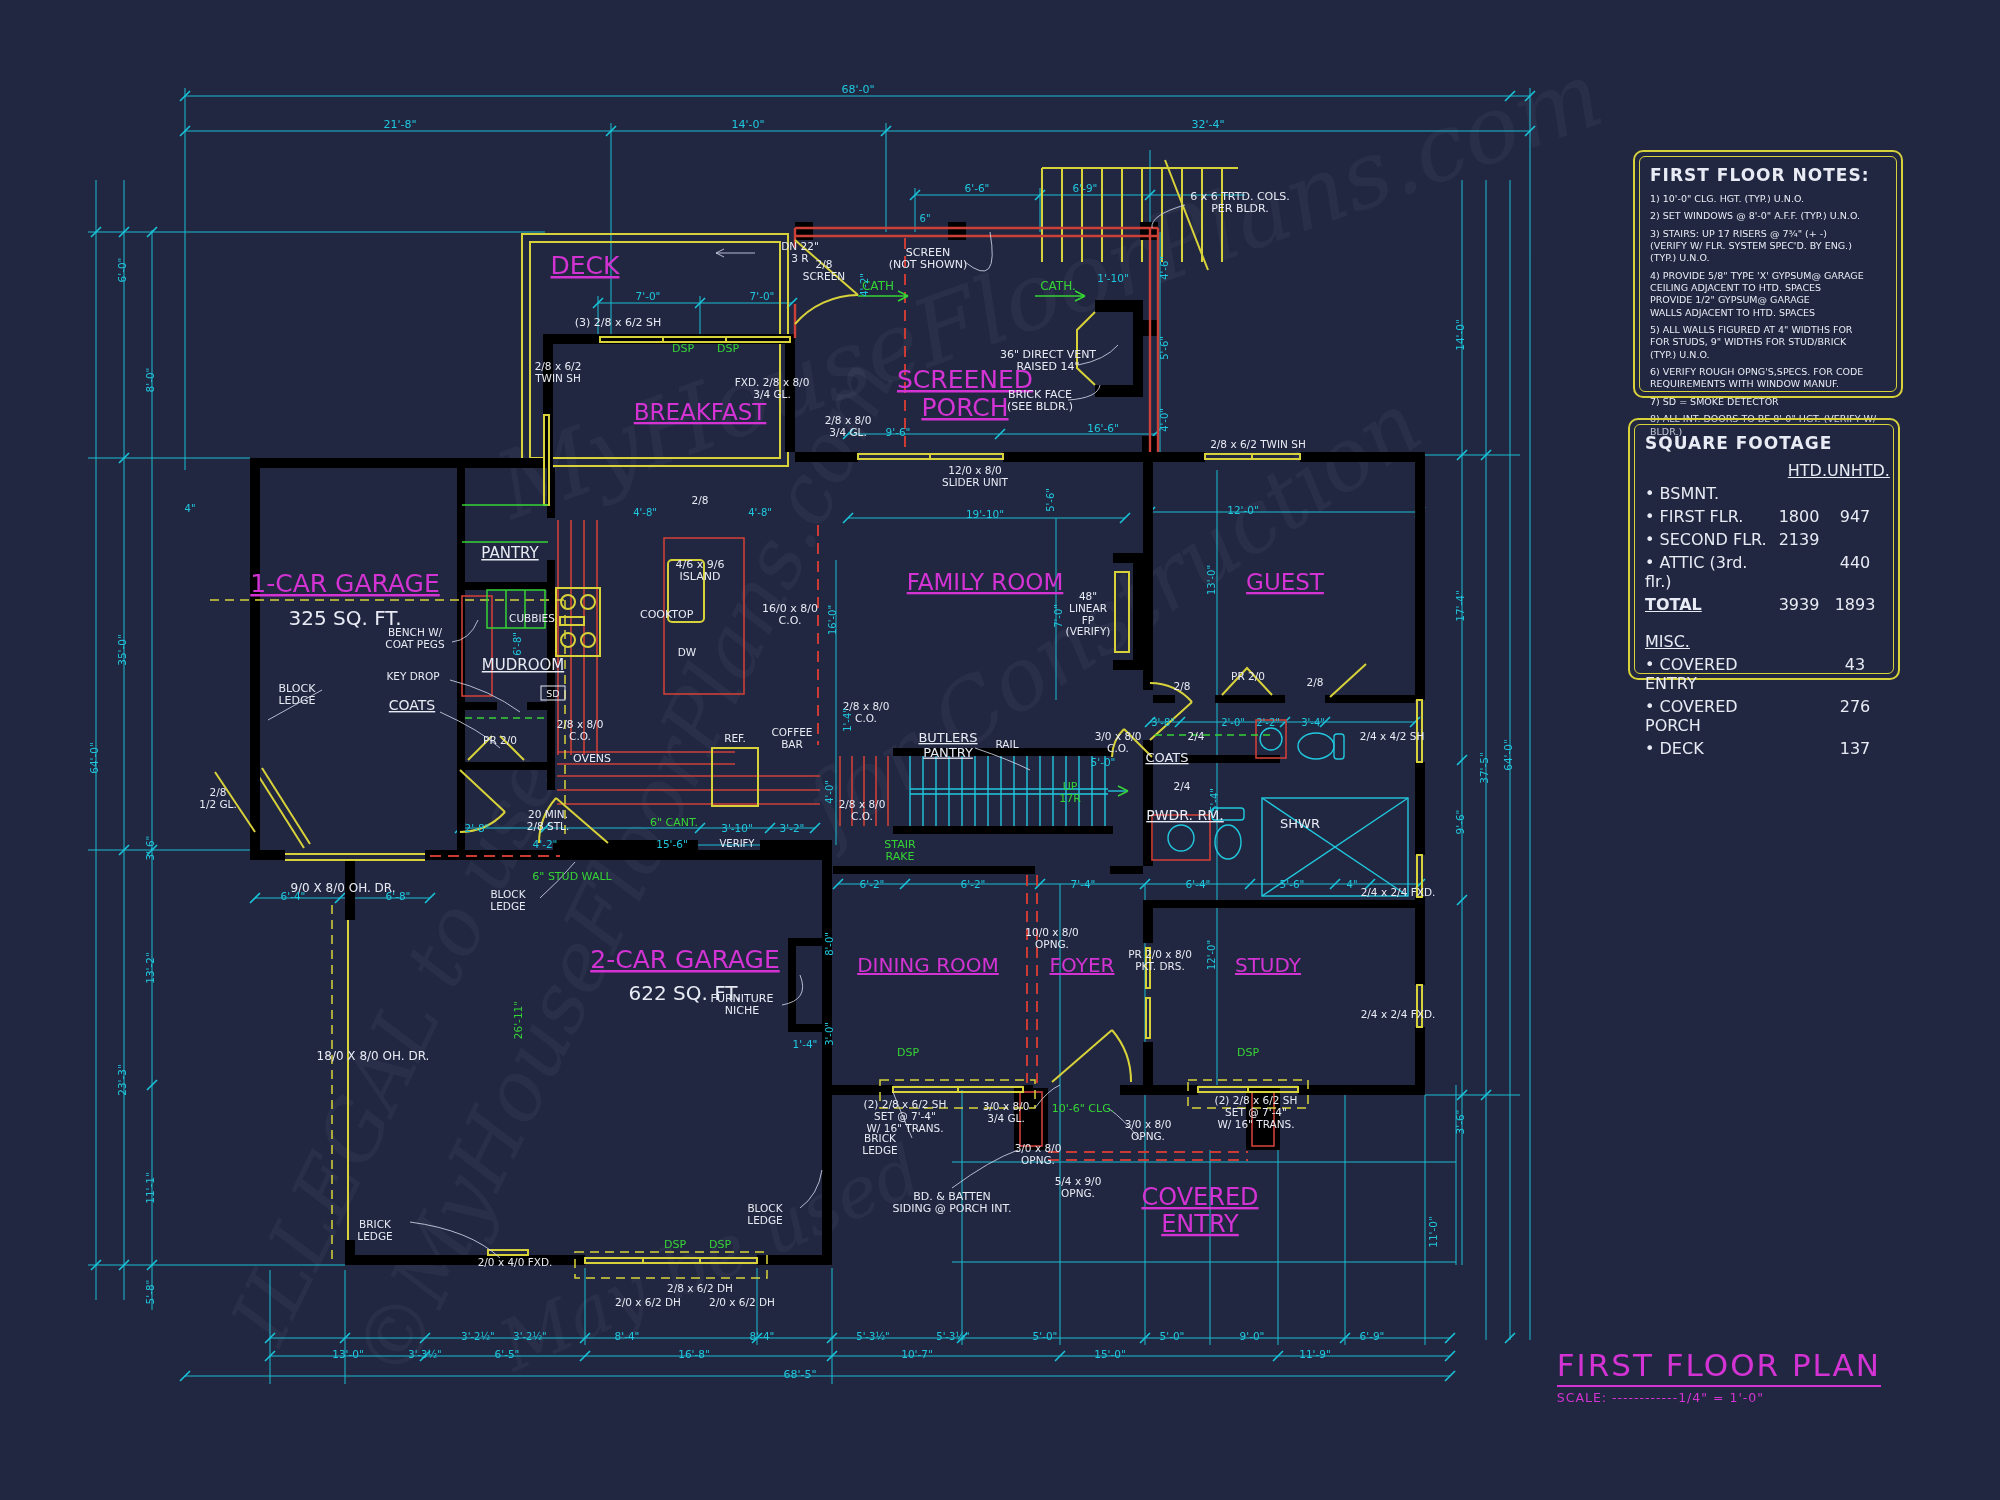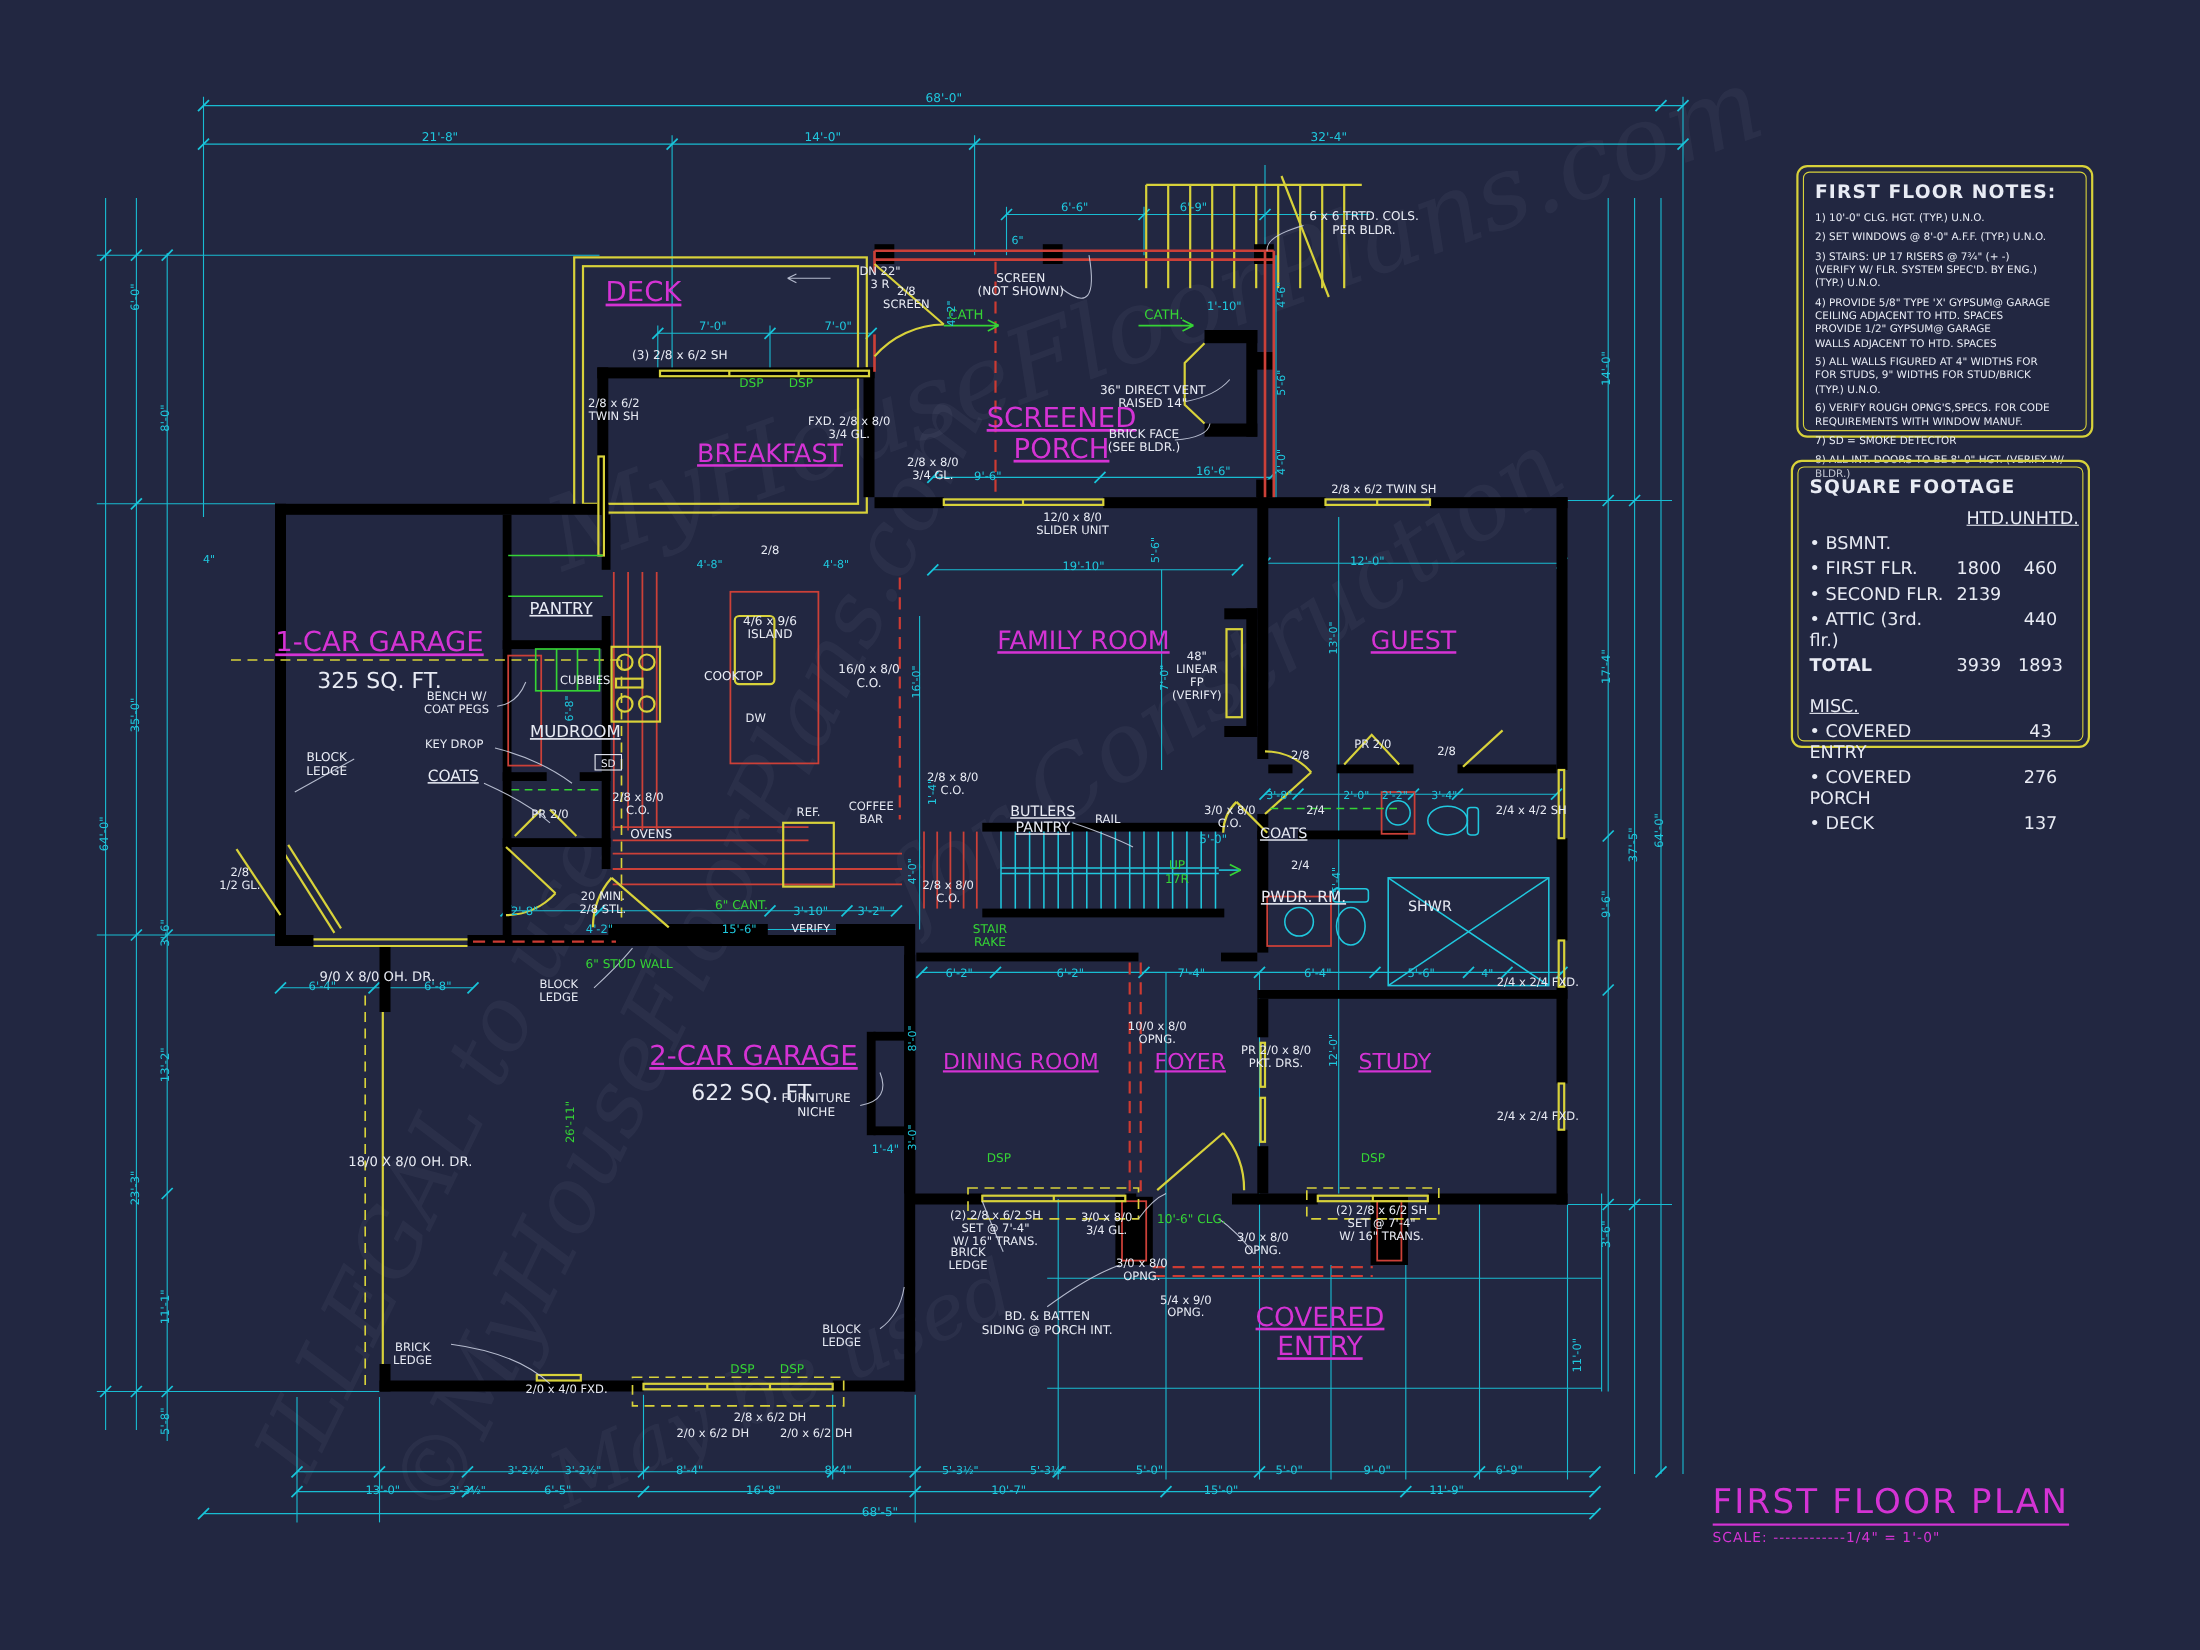--- a/index.html
+++ b/index.html
@@ -7,21 +7,21 @@
         font-family:"DejaVu Sans", sans-serif;}
   #plan-svg{position:absolute;left:0;top:0;}
   .panel{position:absolute;border:2px solid #d8d23a;border-radius:10px;padding:4px;background:rgba(34,39,65,.2);}
   .panel-inner{border:1.5px solid #d8d23a;border-radius:6px;padding:8px 10px;height:100%;box-sizing:border-box;}
   .panel-title{color:#e8ebf4;font-size:17px;letter-spacing:1px;margin:0 0 8px 0;font-weight:bold;}
   .note-item{color:#e8ebf4;font-size:9.5px;line-height:1.3;white-space:pre-line;margin:0 0 5px 0;}
   .sq-grid{display:grid;grid-template-columns:1fr 56px 56px;color:#e8ebf4;font-size:16px;row-gap:4px;}
   .sq-head{text-decoration:underline;text-align:right;}
   .sq-label{}
   .sq-val{text-align:center;}
-  .sq-total{font-weight:bold;}
+  .sq-total{text-decoration:underline;font-weight:bold;}
   .sq-misc-title{text-decoration:underline;margin-top:10px;}
   #title-block{position:absolute;right:119px;bottom:95px;text-align:left;}
   #title-main{color:#d433d4;font-size:31px;letter-spacing:2px;border-bottom:2px solid #d433d4;padding-bottom:2px;}
   #title-scale{color:#d433d4;font-size:12.5px;margin-top:3px;letter-spacing:1px;}
   text{font-family:"DejaVu Sans", sans-serif;}
   .wm{font-family:"DejaVu Serif", serif;fill:#dfe6ff;opacity:0.045;font-style:italic;}
 </style>
 </head>
 <body>
 
@@ -742,21 +742,21 @@
       <div class="panel-title">SQUARE FOOTAGE</div>
       <div class="sq-grid" id="sqft-grid">
         <div></div>
         <div class="sq-head">HTD.</div>
         <div class="sq-head">UNHTD.</div>
       <div class="sq-label">• BSMNT.</div>
           <div class="sq-val"></div>
           <div class="sq-val"></div>
           <div class="sq-label">• FIRST FLR.</div>
           <div class="sq-val">1800</div>
-          <div class="sq-val">460</div>
+          <div class="sq-val">947</div>
           <div class="sq-label">• SECOND FLR.</div>
           <div class="sq-val">2139</div>
           <div class="sq-val"></div>
           <div class="sq-label">• ATTIC (3rd. flr.)</div>
           <div class="sq-val"></div>
           <div class="sq-val">440</div>
           <div class="sq-total">TOTAL</div>
           <div class="sq-val">3939</div>
           <div class="sq-val">1893</div>
         </div>

